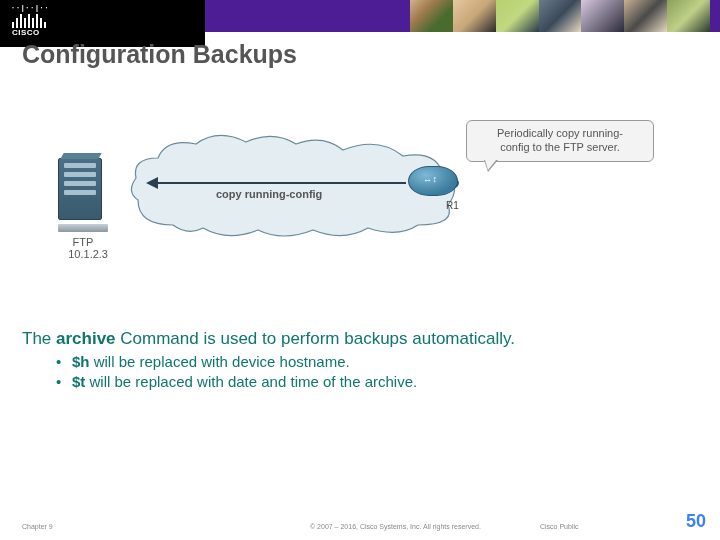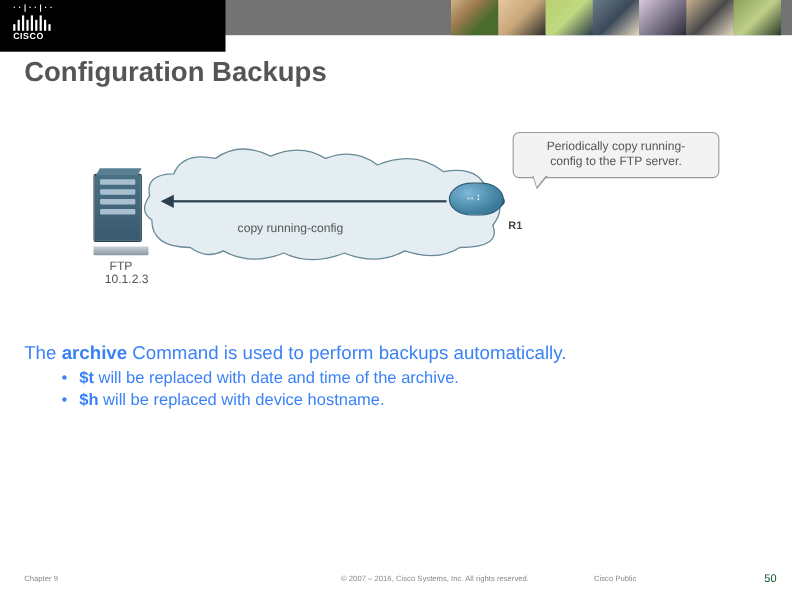--- a/index.html
+++ b/index.html
@@ -1,75 +1,75 @@
 <!DOCTYPE html>
 <html><head>
 <meta charset="utf-8">
 <style>
   * { box-sizing: border-box; margin: 0; padding: 0; }
   body { width: 720px; height: 540px; font-family: Arial, sans-serif; position: relative; background: #fff; overflow: hidden; }
 
-  .banner { width: 720px; height: 32px; background: #737373; position: relative; }
+  .banner { width: 720px; height: 32px; background: #4c1d95; position: relative; }
   .banner .short-black { position: absolute; left: 0; top: 0; width: 205px; height: 47px; background: #000; }
   .banner .logo { position: absolute; left: 12px; top: 4px; color: #fff; font-size: 7px; letter-spacing: 0.3px; font-weight: bold; }
   .banner .bars { position: absolute; left: 12px; top: 14px; display: flex; gap: 2px; align-items: flex-end; height: 14px; }
   .banner .bars span { width: 2px; background: #fff; display: inline-block; }
   .banner .cisco-txt { position: absolute; left: 12px; top: 28px; color: #fff; font-size: 8px; font-weight: bold; letter-spacing: 0.5px; }
   .banner .photos { position: absolute; right: 10px; top: 0; height: 32px; width: 300px; display: flex; }
   .banner .photos div { flex: 1; height: 100%; }
   .p1 { background: linear-gradient(135deg,#d0b28a,#a07b4f,#4a6b2e,#4a6b2e); }
   .p2 { background: linear-gradient(135deg,#e6c8a0,#c7a678,#2b2b2b); }
   .p3 { background: linear-gradient(135deg,#b8d070,#c0d880,#2b3a4a); }
   .p4 { background: linear-gradient(135deg,#6a7b8a,#3b4a5a,#e6d8c0); }
   .p5 { background: linear-gradient(135deg,#d8c8e0,#2b2b3a); }
   .p6 { background: linear-gradient(135deg,#c8b090,#4a4a4a,#e6d8c0); }
   .p7 { background: linear-gradient(135deg,#8aa05a,#c0d088,#2b3a2a); }
 
-  .title { position: absolute; left: 22px; top: 52px; font-size: 25px; color: #555; font-weight: bold; }
+  .title { position: absolute; left: 22px; top: 40px; font-size: 25px; color: #555; font-weight: bold; }
 
   .diagram { position: absolute; left: 44px; top: 120px; width: 560px; height: 170px; }
 
-  .server { position: absolute; left: 14px; top: 38px; width: 50px; height: 82px; margin-left: 27px; }
+  .server { position: absolute; left: 14px; top: 38px; width: 50px; height: 82px; }
   .srv-body { width: 44px; height: 62px; background: linear-gradient(180deg,#4a7086 0%,#3a5a6e 100%); border: 1px solid #2a4050; border-radius: 2px; position: relative; }
   .srv-body::before { content: ""; position: absolute; top: -6px; left: 3px; width: 38px; height: 6px; background: #5a8096; transform: skewX(-30deg); }
   .srv-slot { width: 32px; height: 5px; background: #a8c0d0; margin: 4px auto 0; border-radius: 1px; }
   .srv-base { width: 50px; height: 8px; background: linear-gradient(180deg,#c8d0d6,#8a98a0); margin-top: 4px; border-radius: 1px; }
   .ftp-label { text-align: center; font-size: 11px; color: #555; margin-top: 4px; }
   .ftp-ip { text-align: right; font-size: 11px; color: #555; }
 
   .cloud { position: absolute; left: 74px; top: 10px; width: 350px; height: 120px; }
   .cloud svg { width: 100%; height: 100%; }
 
   .arrow-line { position: absolute; left: 110px; top: 62px; width: 252px; height: 2px; background: #2a4050; }
   .arrow-head { position: absolute; left: 102px; top: 57px; width: 0; height: 0; border-right: 12px solid #2a4050; border-top: 6px solid transparent; border-bottom: 6px solid transparent; }
-  .copy-label { position: absolute; left: 172px; top: 82px; font-size: 11px; color: #555; }
+  .copy-label { position: absolute; left: 172px; top: 68px; font-size: 11px; color: #555; font-weight: bold; }
 
   .router { position: absolute; left: 364px; top: 46px; width: 50px; height: 36px; }
   .router .disc { width: 50px; height: 30px; background: radial-gradient(ellipse at 35% 30%, #7fb8d8, #3a7a9a 70%); border-radius: 50% / 60%; border: 1px solid #2a5a72; position: relative; }
   .router .disc::before { content: ""; position: absolute; left: 0; top: 7px; width: 50px; height: 18px; background: #2a5a72; border-radius: 50% / 60%; z-index: -1; }
   .router .arrows { position: absolute; top: 7px; left: 14px; color: #fff; font-size: 9px; letter-spacing: -1px; }
-  .router-label { position: absolute; left: 418px; top: 80px; font-size: 10px; color: #444; font-weight: bold; }
+  .router-label { position: absolute; left: 402px; top: 80px; font-size: 10px; color: #444; font-weight: normal; }
 
   .callout { position: absolute; left: 422px; top: 0px; width: 188px; background: #f3f3f3; border: 1px solid #999; border-radius: 6px; padding: 6px 24px; font-size: 11px; color: #555; text-align: center; line-height: 1.25; }
   .callout-tail { position: absolute; left: 440px; top: 40px; width: 0; height: 0; border-top: 12px solid #999; border-left: 4px solid transparent; border-right: 10px solid transparent; }
   .callout-tail::after { content: ""; position: absolute; top: -12px; left: -3px; border-top: 10px solid #f3f3f3; border-left: 3px solid transparent; border-right: 8px solid transparent; }
 
-  .body-text { position: absolute; left: 22px; top: 310px; right: 18px; font-size: 17px; color: #3b82f6; line-height: 1.28; }
+  .body-text { position: absolute; left: 22px; top: 328px; right: 18px; font-size: 17px; color: #0f766e; line-height: 1.28; }
   .body-text ul { list-style: none; margin-top: 2px; }
   .body-text ul.sq > li { position: relative; padding-left: 20px; margin-top: 0px; }
   .body-text ul.sq > li::before { content: ""; position: absolute; left: 2px; top: 7px; width: 7px; height: 7px; background: #000; }
   .sub { margin-left: 34px; margin-top: 4px; font-size: 15px; }
   .sub li { position: relative; padding-left: 16px; margin-top: 1px; }
   .sub li::before { content: "•"; position: absolute; left: 0; top: 0; }
 
   .footer { position: absolute; left: 0; bottom: 0; width: 720px; height: 24px; font-size: 7px; color: #888; }
   .footer .chap { position: absolute; left: 22px; bottom: 10px; }
   .footer .copy { position: absolute; left: 310px; bottom: 10px; }
   .footer .pub { position: absolute; left: 540px; bottom: 10px; }
-  .pagenum { position: absolute; right: 14px; bottom: 8px; font-size: 10px; color: #14532d; }
+  .pagenum { position: absolute; right: 14px; bottom: 8px; font-size: 18px; color: #3b82f6; font-weight: bold; }
 </style>
 </head>
 <body>
 
 <div class="banner">
   <div class="short-black"></div>
   <div class="logo">·&nbsp;·&nbsp;|&nbsp;·&nbsp;·&nbsp;|&nbsp;·&nbsp;·</div>
   <div class="bars">
     <span style="height:6px"></span>
       <span style="height:10px"></span>
@@ -130,22 +130,22 @@
   <div class="callout-tail"></div>
 </div>
 
 <div class="body-text">
   <div>
     <span>The </span><b>archive</b><span> Command is used to perform backups automatically.</span>
   </div>
   <ul class="sq">
   </ul>
   <ul class="sub">
+    <li><b>$h</b><span> will be replaced with device hostname.</span></li>
     <li><b>$t</b><span> will be replaced with date and time of the archive.</span></li>
-    <li><b>$h</b><span> will be replaced with device hostname.</span></li>
   </ul>
 </div>
 
 <div class="footer">
   <div class="chap">Chapter 9</div>
   <div class="copy">© 2007 – 2016, Cisco Systems, Inc. All rights reserved.</div>
   <div class="pub">Cisco Public</div>
 </div>
 <div class="pagenum">50</div>
 

